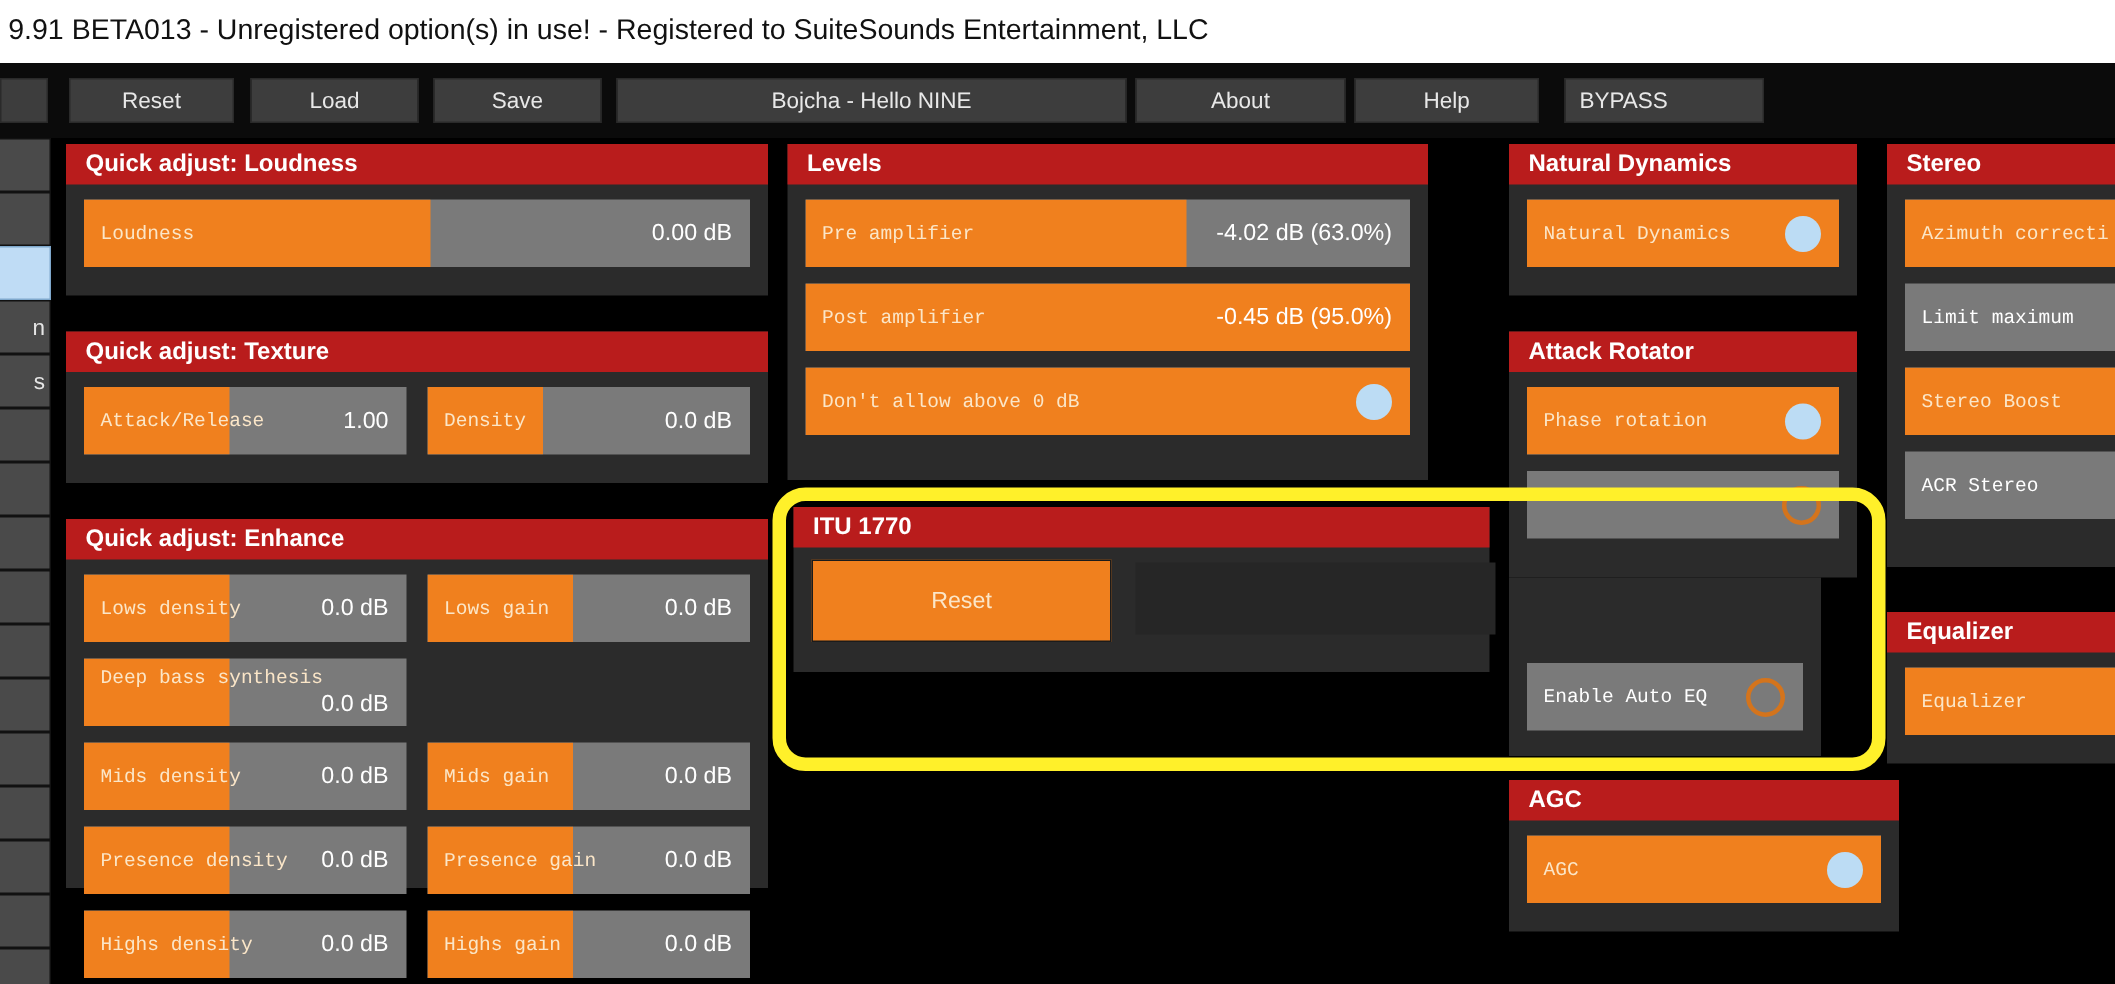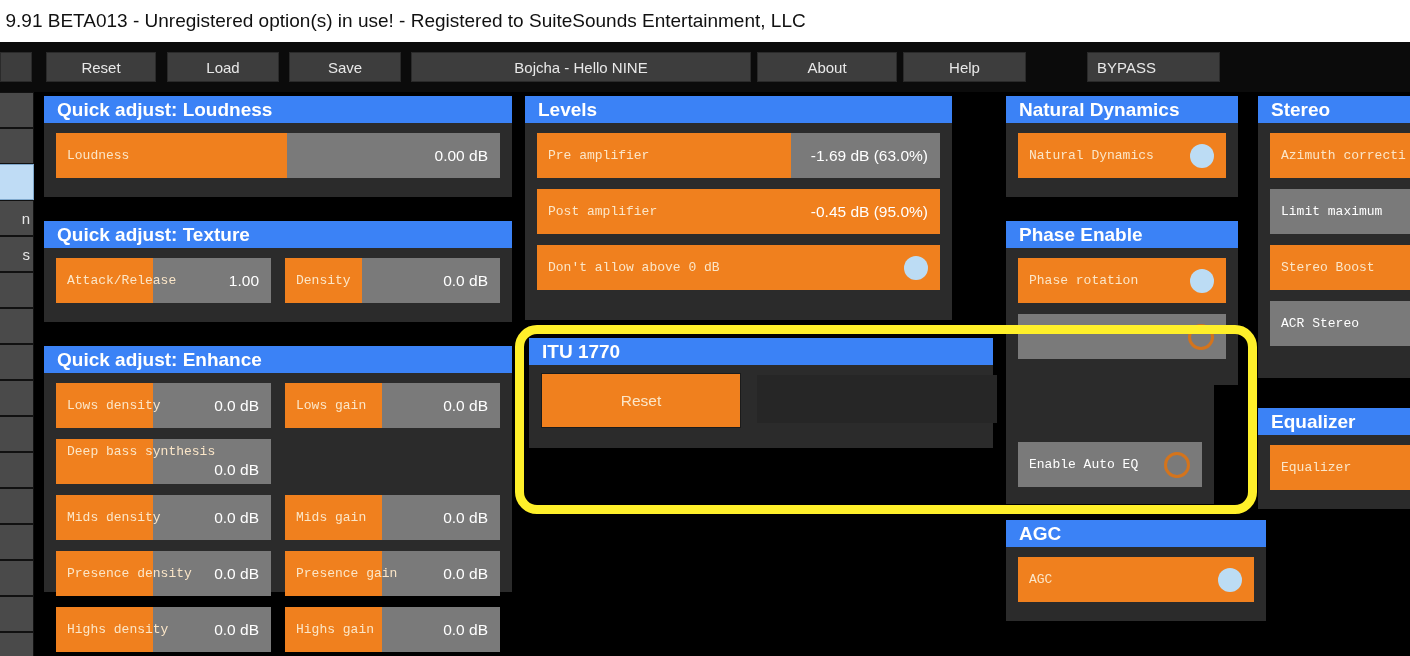--- a/index.html
+++ b/index.html
@@ -48,22 +48,22 @@
     background:#4a4a4a;border:1px solid #111;box-sizing:border-box;
     color:#e6e6e6;font-size:15px;
     display:flex;align-items:center;justify-content:flex-end;
     padding-right:3px;overflow:hidden;white-space:nowrap;
   }
   .sb-item.sel{background:#bfdcf5;border-color:#7fa8cc;}
 
   
   .panel{position:absolute;background:#2b2b2b;box-sizing:border-box;}
   .panel-hdr{
-    height:27px;background:#3b82f6;color:#fff;
-    font-size:19px;font-weight:bold;
+    height:27px;background:#b91c1c;color:#fff;
+    font-size:16px;font-weight:bold;
     display:flex;align-items:center;padding-left:13px;
     white-space:nowrap;overflow:hidden;
   }
   .panel-body{padding:10px 12px 10px 12px;}
 
   
   .row{
     position:relative;height:45px;margin-bottom:11px;
     background:#7a7a7a;overflow:hidden;
     box-sizing:border-box;
@@ -128,21 +128,21 @@
 
 <div id="toolbar"></div>
 <div class="tb-stub"></div>
 <div id="toolbar-buttons">
     <div class="tb-btn" style="left: 46px; width: 110px;">Reset</div>
     <div class="tb-btn" style="left: 167px; width: 112px;">Load</div>
     <div class="tb-btn" style="left: 289px; width: 112px;">Save</div>
     <div class="tb-btn" style="left: 411px; width: 340px;">Bojcha - Hello NINE</div>
     <div class="tb-btn" style="left: 757px; width: 140px;">About</div>
     <div class="tb-btn" style="left: 903px; width: 123px;">Help</div>
-    <div class="tb-btn left" style="left: 1043px; width: 133px; margin-left: 44px;">BYPASS</div>
+    <div class="tb-btn left" style="left: 1043px; width: 133px;">BYPASS</div>
   </div>
 
 <div id="sidebar">
     <div class="sb-item" style="top: 0px;"></div>
     <div class="sb-item" style="top: 36px;"></div>
     <div class="sb-item sel" style="top: 72px;"></div>
     <div class="sb-item" style="top: 108px;">n</div>
     <div class="sb-item" style="top: 144px;">s</div>
     <div class="sb-item" style="top: 180px;"></div>
     <div class="sb-item" style="top: 216px;"></div>
@@ -250,21 +250,21 @@
   </div>
 </div>
 
 <div class="panel" style="left:525px;top:96px;width:427px;height:224px;">
   <div class="panel-hdr">Levels</div>
   <div class="panel-body">
     <div id="lv-rows">
         <div class="row">
           <div class="fill" style="width: 63%;"></div>
           <div class="lbl">Pre amplifier</div>
-          <div class="val">-1.69 dB (63.0%)</div>
+          <div class="val">-4.02 dB (63.0%)</div>
         </div>
         <div class="row">
           <div class="fill" style="width: 100%;"></div>
           <div class="lbl">Post amplifier</div>
           <div class="val">-0.45 dB (95.0%)</div>
         </div>
         <div class="row">
           <div class="fill" style="width: 100%;"></div>
           <div class="lbl">Don't allow above 0 dB</div>
           <div class="led"></div>
@@ -291,21 +291,21 @@
         <div class="row">
           <div class="fill" style="width: 100%;"></div>
           <div class="lbl">Natural Dynamics</div>
           <div class="led"></div>
         </div>
       </div>
   </div>
 </div>
 
 <div class="panel" style="left:1006px;top:221px;width:232px;height:164px;">
-  <div class="panel-hdr">Phase Enable</div>
+  <div class="panel-hdr">Attack Rotator</div>
   <div class="panel-body">
     <div id="pr-rows">
         <div class="row">
           <div class="fill" style="width: 100%;"></div>
           <div class="lbl">Phase rotation</div>
           <div class="led"></div>
         </div>
         <div class="row off">
           <div class="fill" style="width: 0%;"></div>
           <div class="led off"></div>

